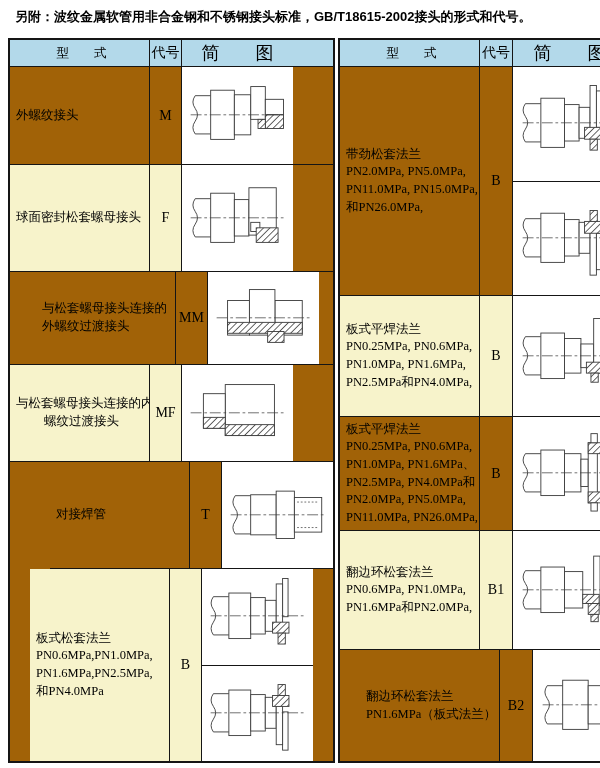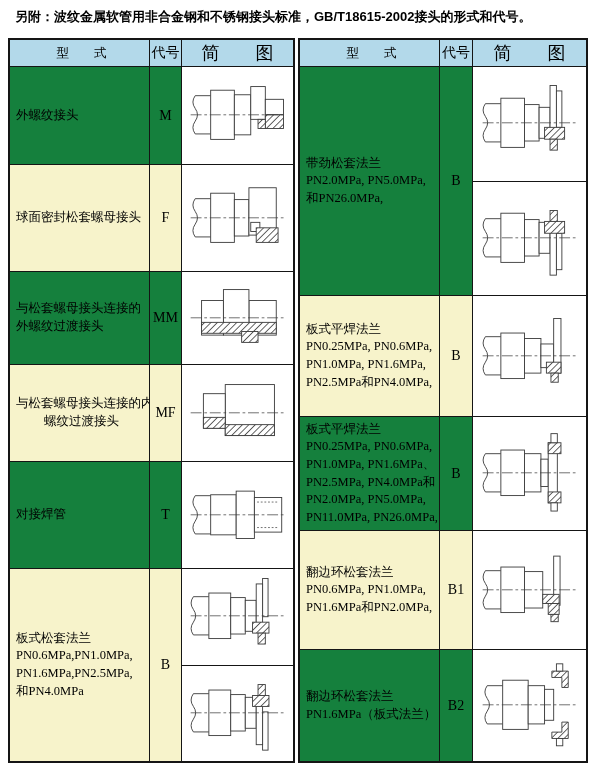--- a/index.html
+++ b/index.html
@@ -22,41 +22,41 @@
   }
   .tables {
     position: absolute;
     left: 8px;
     top: 38px;
     display: flex;
     gap: 3px;
   }
   .tbl {
     border: 2px solid var(--border, #151515);
-    background: #15803d;
+    background: #a16207;
   }
   .thead {
     display: flex;
     height: 27px;
     background: var(--header-bg, #b3d9ea);
     border-bottom: 1px solid var(--border, #151515);
   }
   .hcell {
     display: flex;
     align-items: center;
     justify-content: center;
     font-size: 18px;
     border-right: 1px solid var(--border, #151515);
   }
   .hcell:last-child { border-right: none; }
   .trow {
     display: flex;
     border-bottom: 1px solid var(--border, #151515);
   }
-  .tbl .trow:last-child { border-bottom: none; }
+  .tbl .trow:last-child { border-bottom: none; padding-left: 20px; }
   .cell { border-right: 1px solid var(--border, #151515); overflow: hidden; }
   .c-type {
     display: flex;
     flex-direction: column;
     justify-content: center;
     padding: 3px 2px 3px 6px;
     font-size: 12.5px;
   }
   .tline { line-height: 17.6px; white-space: nowrap; }
   .c-code {
@@ -144,21 +144,21 @@
               <rect x="26" y="20" width="26" height="54" fill="#fff" stroke="#3c3c3c" stroke-width="1"></rect>
               <rect x="52" y="27" width="16" height="40" fill="#fff" stroke="#3c3c3c" stroke-width="1"></rect>
               <rect x="68" y="14" width="30" height="52" fill="#fff" stroke="#3c3c3c" stroke-width="1"></rect>
               <rect x="70" y="52" width="10" height="10" fill="#fff" stroke="#3c3c3c" stroke-width="1"></rect>
               <rect x="76" y="58" width="24" height="16" fill="url(#ht)" stroke="#3c3c3c" stroke-width="1"></rect>
               <line x1="4" y1="47" x2="108" y2="47" stroke="#3c3c3c" stroke-width="0.8" stroke-dasharray="12 3 3 3"></line>
             </svg>
           </div>
         </div>
       </div>
-      <div class="trow" style="height: 93px;">
+      <div class="trow" style="height: 93px; padding-left: 26px;">
         <div class="cell c-type">
           <div class="tline">与松套螺母接头连接的</div>
           <div class="tline">外螺纹过渡接头</div>
         </div>
         <div class="cell c-code">MM</div>
         <div class="cell c-diag">
           <div class="sub">
             <svg viewBox="0 0 112 95" xmlns="http://www.w3.org/2000/svg">
               <defs>
                 <pattern id="ht" width="5" height="5" patternUnits="userSpaceOnUse" patternTransform="rotate(45)">
@@ -193,21 +193,21 @@
               </defs>
               <rect x="42" y="16" width="54" height="56" fill="#fff" stroke="#3c3c3c" stroke-width="1"></rect>
               <rect x="18" y="26" width="24" height="38" fill="#fff" stroke="#3c3c3c" stroke-width="1"></rect>
               <rect x="18" y="52" width="24" height="12" fill="url(#ht)" stroke="#3c3c3c" stroke-width="1"></rect>
               <rect x="42" y="60" width="54" height="12" fill="url(#ht)" stroke="#3c3c3c" stroke-width="1"></rect>
               <line x1="4" y1="47" x2="108" y2="47" stroke="#3c3c3c" stroke-width="0.8" stroke-dasharray="12 3 3 3"></line>
             </svg>
           </div>
         </div>
       </div>
-      <div class="trow" style="height: 107px;">
+      <div class="trow" style="height: 107px; margin-left: 40px;">
         <div class="cell c-type">
           <div class="tline">对接焊管</div>
         </div>
         <div class="cell c-code">T</div>
         <div class="cell c-diag">
           <div class="sub">
             <svg viewBox="0 0 112 95" xmlns="http://www.w3.org/2000/svg">
               <defs>
                 <pattern id="ht" width="5" height="5" patternUnits="userSpaceOnUse" patternTransform="rotate(45)">
                   <rect width="5" height="5" fill="#fff"></rect>
@@ -278,20 +278,21 @@
   <div class="tbl tr2" id="tbl-right">
     <div class="thead">
       <div class="hcell c-type">型　　式</div>
       <div class="hcell c-code">代号</div>
       <div class="hcell c-diag">简　　图</div>
     </div>
   <div class="trow" style="height: 229px;">
         <div class="cell c-type">
           <div class="tline">带劲松套法兰</div>
           <div class="tline">PN2.0MPa, PN5.0MPa,</div>
+          <div class="tline">PN11.0MPa, PN15.0MPa,</div>
           <div class="tline">和PN26.0MPa,</div>
         </div>
         <div class="cell c-code">B</div>
         <div class="cell c-diag">
           <div class="sub">
             <svg viewBox="0 0 112 95" xmlns="http://www.w3.org/2000/svg">
               <defs>
                 <pattern id="ht" width="5" height="5" patternUnits="userSpaceOnUse" patternTransform="rotate(45)">
                   <rect width="5" height="5" fill="#fff"></rect>
                   <line x1="0" y1="0" x2="0" y2="5" stroke="#444" stroke-width="1.8"></line>

